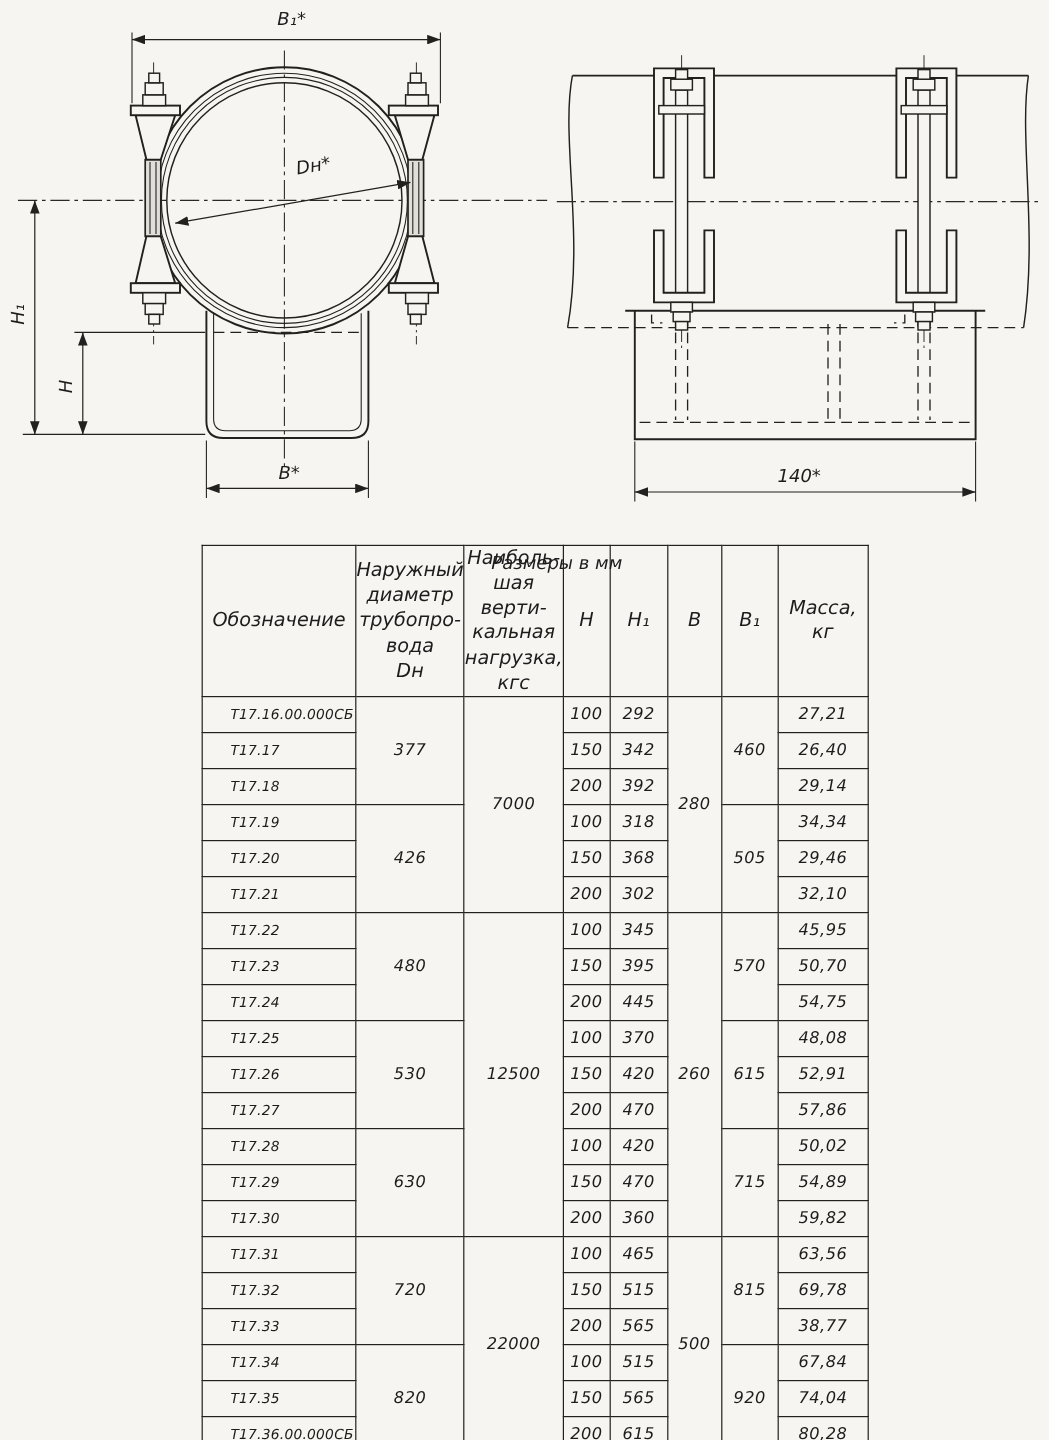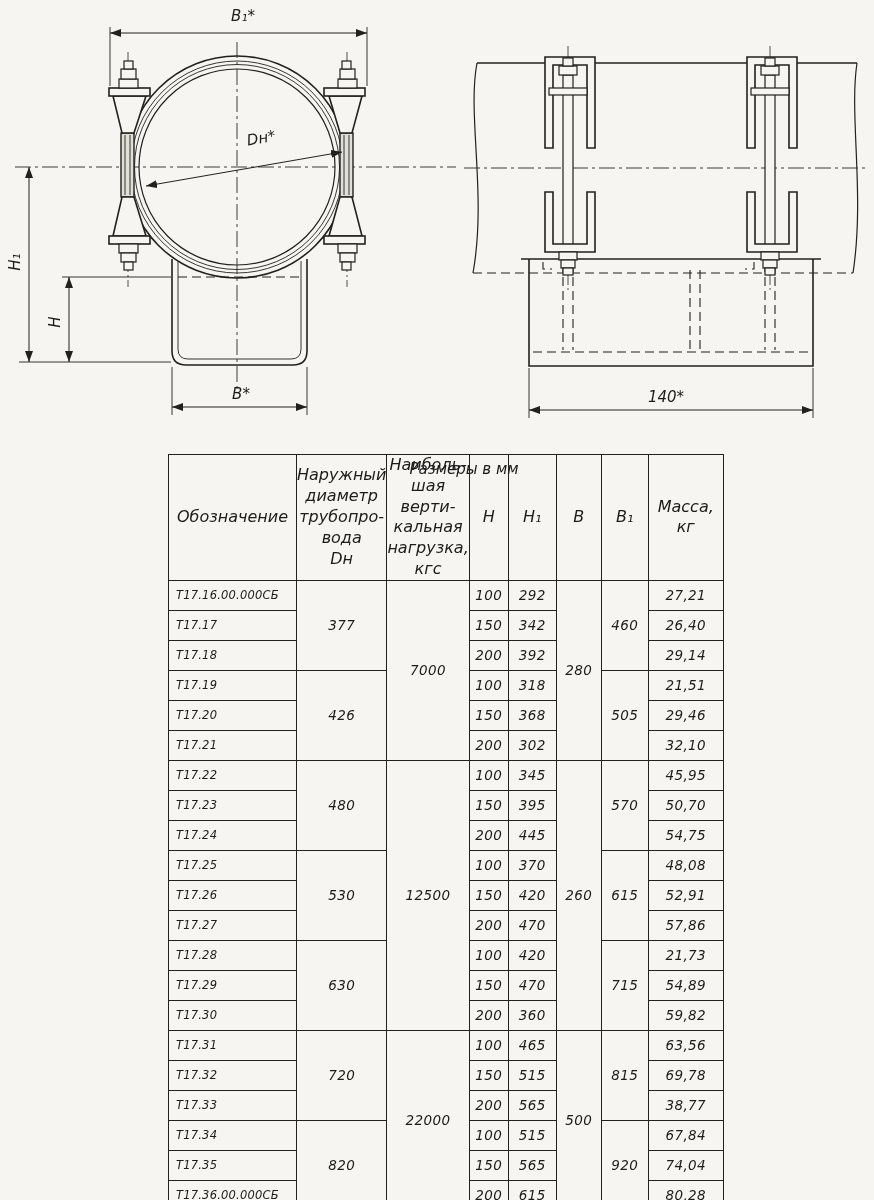--- a/index.html
+++ b/index.html
@@ -31,21 +31,21 @@
   }
   #dim-table td,#dim-table th{
     border:1.9px solid #22211f;
     font-style:italic;font-weight:normal;
     text-align:center;vertical-align:middle;
     padding:0;overflow:hidden;color:#1c1c1c;
   }
   #dim-table th{font-size:16px;line-height:1.3;white-space:pre-line;height:98px;}
   #dim-table tbody tr{height:30px;}
   #dim-table td{font-size:13.5px;letter-spacing:0.4px;}
-  #dim-table td.desig{text-align:left;padding-left:7px;font-size:11.5px;letter-spacing:0.2px;white-space:nowrap;font-style:italic;}
+  #dim-table td.desig{text-align:left;padding-left:23px;font-size:11.5px;letter-spacing:0.2px;white-space:nowrap;font-style:italic;}
 </style>
 </head>
 <body>
 
 <svg id="drawings" width="874" height="430" viewBox="0 0 874 430">
   <defs>
     <marker id="arr" markerUnits="userSpaceOnUse" markerWidth="12" markerHeight="8" refX="11" refY="4" orient="auto-start-reverse">
       <path d="M0,0 L11,4 L0,8 Z" fill="#22211f"></path>
     </marker>
   </defs>
@@ -251,21 +251,21 @@
         <td>200</td>
         <td>392</td>
         <td class="mass">29,14</td>
       </tr>
       <tr>
         <td class="desig">Т17.19</td>
         <td rowspan="3">426</td>
         <td>100</td>
         <td>318</td>
         <td rowspan="3">505</td>
-        <td class="mass">21,51</td>
+        <td class="mass">34,34</td>
       </tr>
       <tr>
         <td class="desig">Т17.20</td>
         <td>150</td>
         <td>368</td>
         <td class="mass">29,46</td>
       </tr>
       <tr>
         <td class="desig">Т17.21</td>
         <td>200</td>
@@ -313,21 +313,21 @@
         <td>200</td>
         <td>470</td>
         <td class="mass">57,86</td>
       </tr>
       <tr>
         <td class="desig">Т17.28</td>
         <td rowspan="3">630</td>
         <td>100</td>
         <td>420</td>
         <td rowspan="3">715</td>
-        <td class="mass">21,73</td>
+        <td class="mass">50,02</td>
       </tr>
       <tr>
         <td class="desig">Т17.29</td>
         <td>150</td>
         <td>470</td>
         <td class="mass">54,89</td>
       </tr>
       <tr>
         <td class="desig">Т17.30</td>
         <td>200</td>

